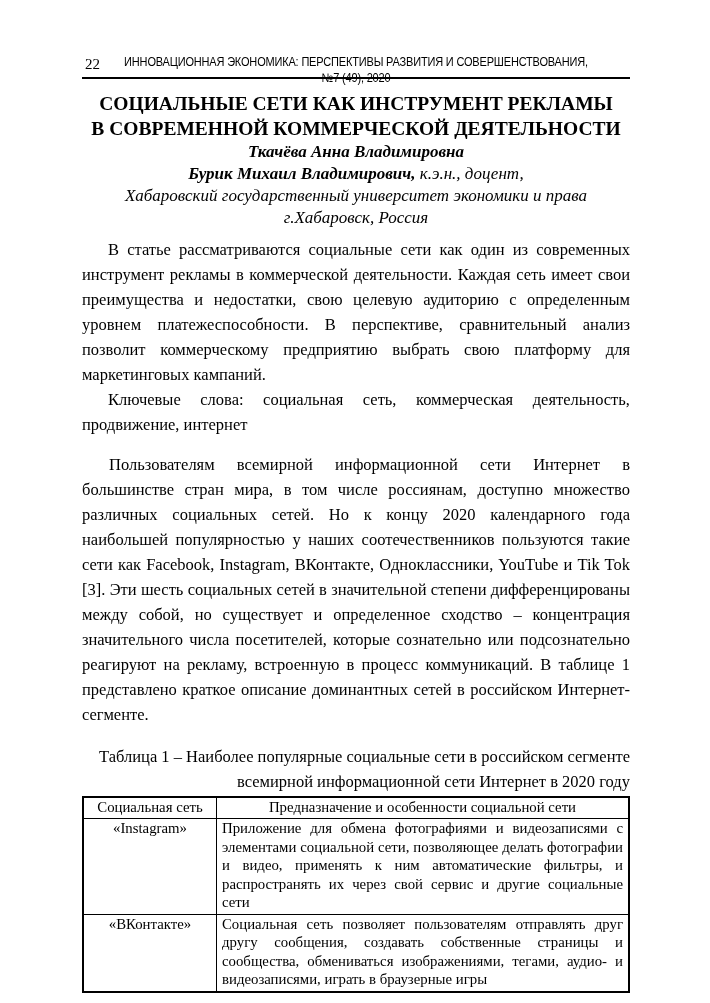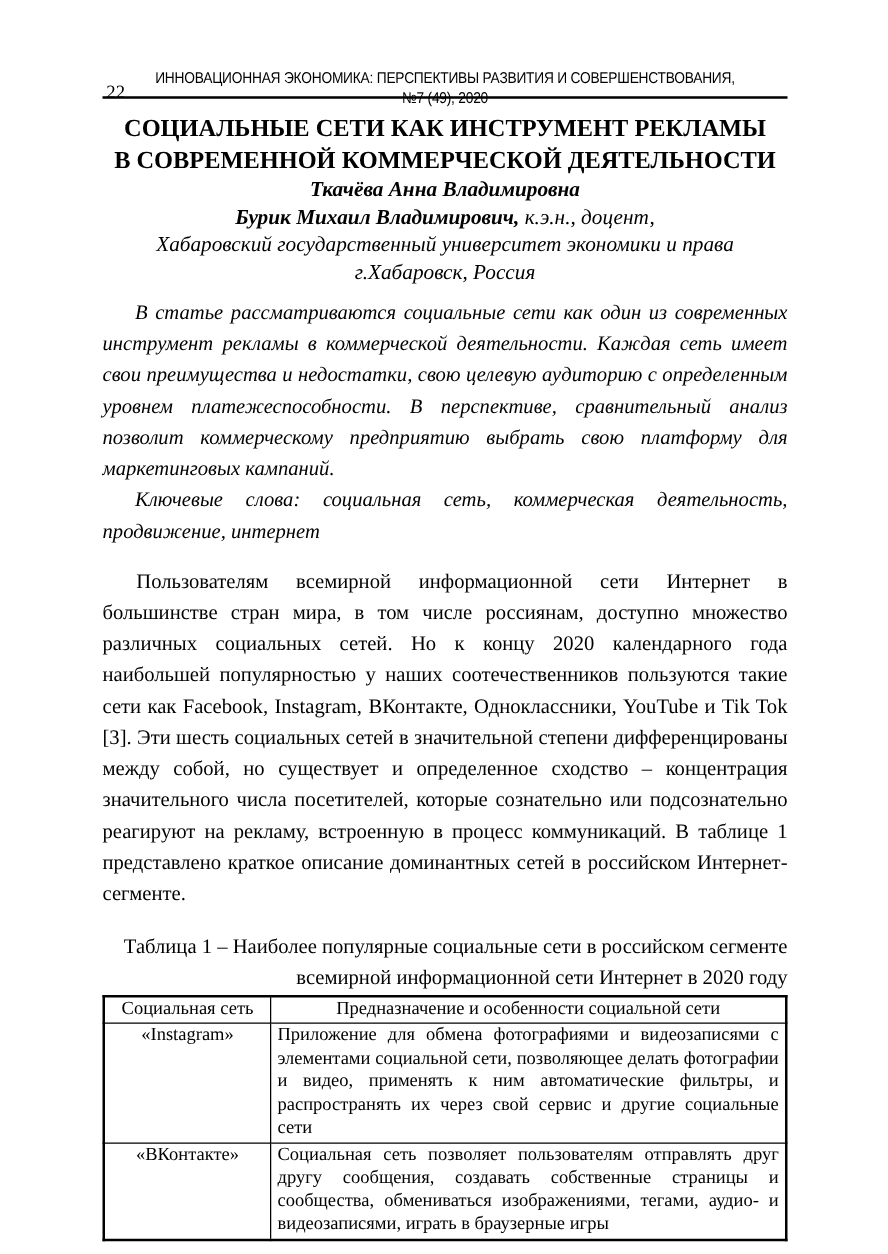--- a/index.html
+++ b/index.html
@@ -15,21 +15,21 @@
   .content { margin: 0 80px 0 82px; padding-top: 54px; }
 
   
   .running-header {
     position: relative;
     border-bottom: 2px solid #000;
     padding-bottom: 7px;
     height: 16px;
   }
   .page-num {
-    position: absolute; left: 3px; top: 12px;
+    position: absolute; left: 3px; top: 2px;
     font-size: 15px; line-height: 16px; text-align: center;
   }
   .journal {
     display: block;
     text-align: center;
     font-family: "Liberation Sans", "DejaVu Sans", sans-serif;
     font-size: 12.5px; line-height: 16px;
     letter-spacing: -0.2px;
     transform: scaleX(0.88);
   }
@@ -43,21 +43,20 @@
     line-height: 25px;
     white-space: pre-line;
   }
   .doi { text-align: center; font-size: 17px; line-height: 24px; }
   .authors { text-align: center; font-style: italic; font-size: 17px; line-height: 22px; }
   .author-name { font-weight: bold; }
   .affiliation, .location { text-align: center; font-style: italic; font-size: 17px; line-height: 22px; }
 
   
   .abstract, .keywords {
-    font-style: italic;
     font-size: 16.5px;
     line-height: 25px;
     text-align: justify;
     text-indent: 26px;
     margin: 0;
   }
   .abstract { margin-top: 8px; }
 
   
   .body-paragraph {

